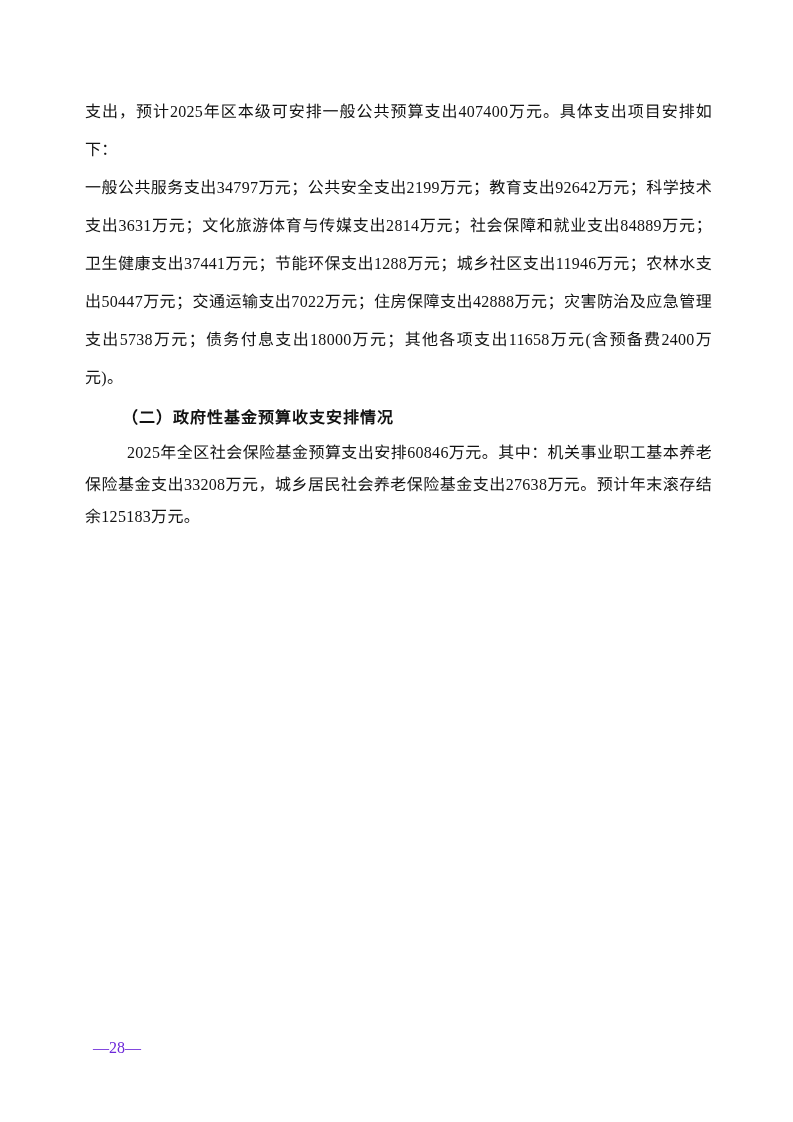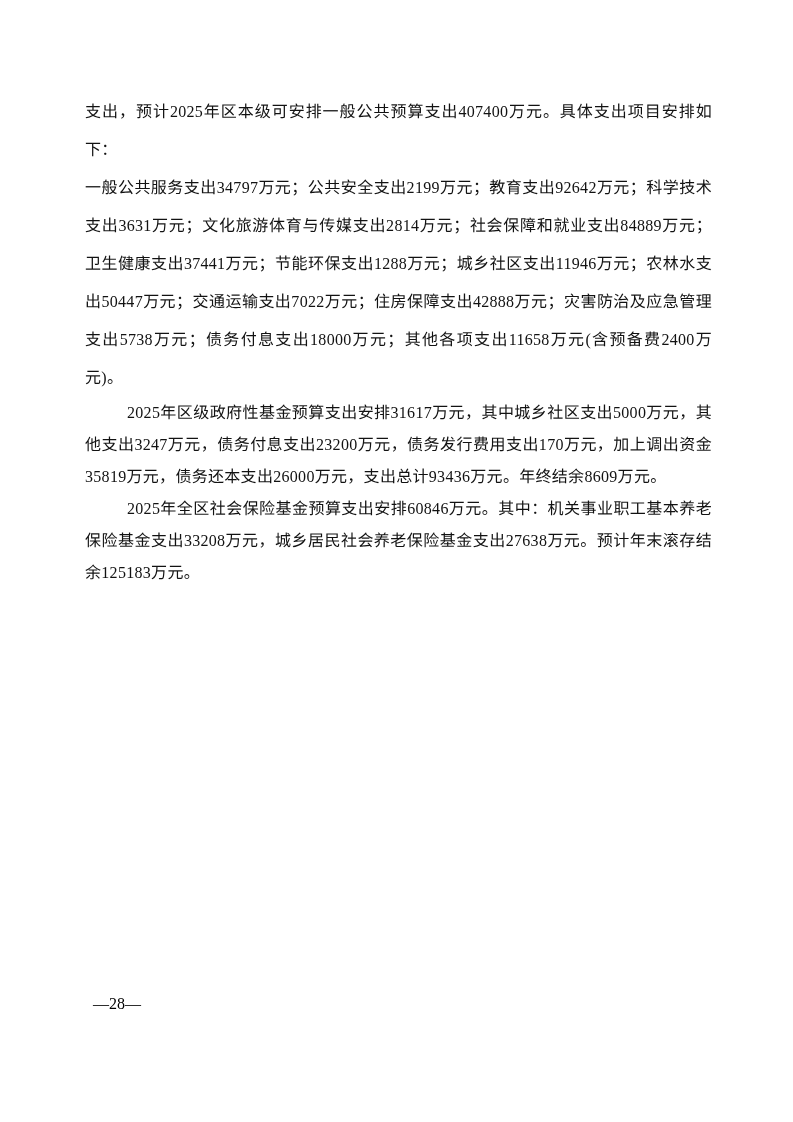--- a/index.html
+++ b/index.html
@@ -34,30 +34,30 @@
     margin: 2px 0 0 0;
     font-size: 16px;
     font-weight: bold;
     line-height: 38px;
     text-indent: 37px;
     letter-spacing: 1px;
   }
   .page-number {
     position: absolute;
     left: 93px;
-    top: 994px;
+    top: 1038px;
     font-size: 16px;
     line-height: 20px;
-    color: #000000;
+    color: #6d28d9;
   }
 </style>
 </head>
 <body>
 
 <div class="page">
   <main class="doc-body" id="doc-body">
       <p class="para wide">支出，预计2025年区本级可安排一般公共预算支出407400万元。具体支出项目安排如下：</p>
       <p class="para wide">一般公共服务支出34797万元；公共安全支出2199万元；教育支出92642万元；科学技术支出3631万元；文化旅游体育与传媒支出2814万元；社会保障和就业支出84889万元；卫生健康支出37441万元；节能环保支出1288万元；城乡社区支出11946万元；农林水支出50447万元；交通运输支出7022万元；住房保障支出42888万元；灾害防治及应急管理支出5738万元；债务付息支出18000万元；其他各项支出11658万元(含预备费2400万元)。</p>
-      <p class="para tight indent">2025年区级政府性基金预算支出安排31617万元，其中城乡社区支出5000万元，其他支出3247万元，债务付息支出23200万元，债务发行费用支出170万元，加上调出资金35819万元，债务还本支出26000万元，支出总计93436万元。年终结余8609万元。</p>
+      <h3 class="heading">（二）政府性基金预算收支安排情况</h3>
       <p class="para tight indent">2025年全区社会保险基金预算支出安排60846万元。其中：机关事业职工基本养老保险基金支出33208万元，城乡居民社会养老保险基金支出27638万元。预计年末滚存结余125183万元。</p>
     </main>
   <div class="page-number">—28—</div>
 </div>
 
 </body></html>

